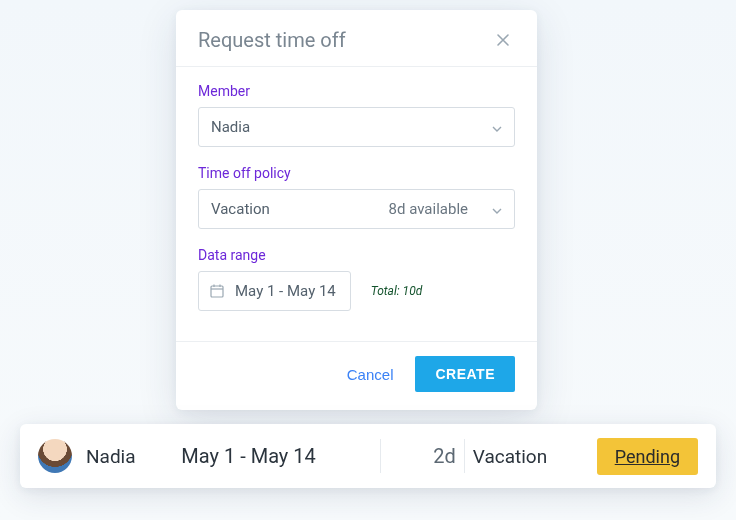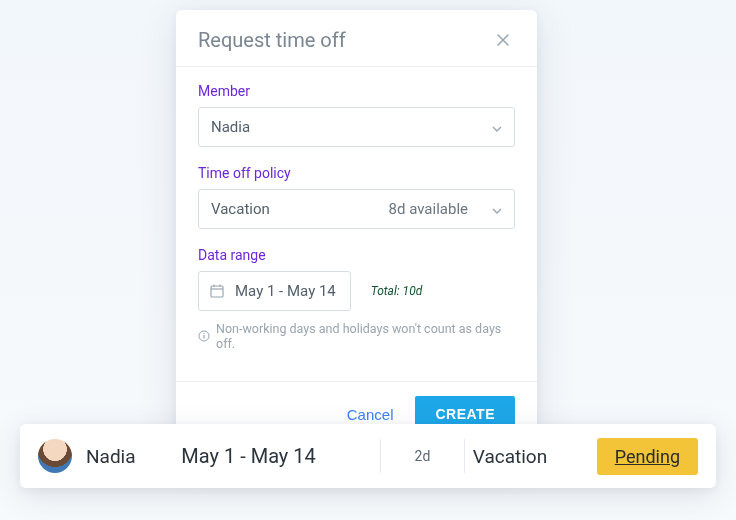--- a/index.html
+++ b/index.html
@@ -115,21 +115,21 @@
     padding: 0 18px;
   }
   .avatar {
     width:34px; height:34px; border-radius:50%;
     background: radial-gradient(circle at 50% 30%, #f4d8bf 0 40%, #6a4a35 41% 60%, #3f78b5 61% 100%);
     margin-right:14px;
     flex:0 0 auto;
   }
   .row-name { font-size:19px; color:#2b343d; width:100px; }
   .row-range { font-size:20px; color:#2b343d; width:200px; }
-  .row-days { font-size:14px; color:#5c6873; width:70px; text-align:center; }
+  .row-days { font-size:20px; color:#5c6873; width:70px; text-align:right; }
   .row-policy { font-size:19px; color:#2b343d; width:130px; }
   .divider { width:1px; height:34px; background:#e6eaee; margin:0 8px; }
   .badge {
     margin-left:auto;
     background:#f3c438;
     color:#2b2b2b;
     font-size:18px;
     padding: 8px 18px;
     border-radius:3px;
     text-decoration:underline;
@@ -186,30 +186,20 @@
             <svg width="16" height="16" viewBox="0 0 16 16">
                 <rect x="2" y="3" width="12" height="11" rx="1" fill="none" stroke="currentColor" stroke-width="1.2"></rect>
                 <path d="M2 6 H14" stroke="currentColor" stroke-width="1.2"></path>
                 <path d="M5 1.5 V4 M11 1.5 V4" stroke="currentColor" stroke-width="1.2"></path>
               </svg>
           </span>
           <span>May 1 - May 14</span>
         </div>
         <span class="total-text">Total: 10d</span>
       </div>
-      <div class="note">
-        <span class="info-icon">
-          <svg width="12" height="12" viewBox="0 0 12 12">
-              <circle cx="6" cy="6" r="5" fill="none" stroke="currentColor" stroke-width="1"></circle>
-              <circle cx="6" cy="3.6" r="0.7" fill="currentColor"></circle>
-              <rect x="5.4" y="5" width="1.2" height="3.5" fill="currentColor"></rect>
-            </svg>
-        </span>
-        <span>Non-working days and holidays won't count as days off.</span>
-      </div>
     </div>
   </div>
 
   <div class="modal-footer">
     <button class="btn-text">Cancel</button>
     <button class="btn-primary">CREATE</button>
   </div>
 </div>
 
 <div class="row-card">

